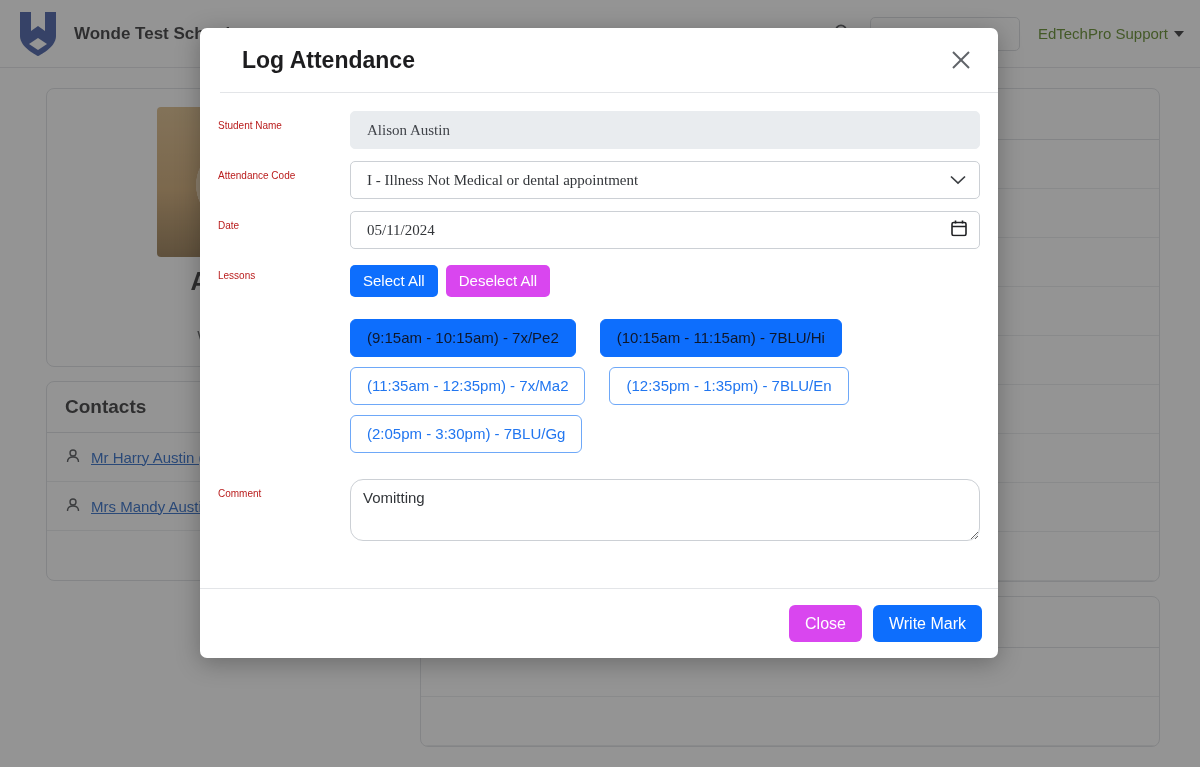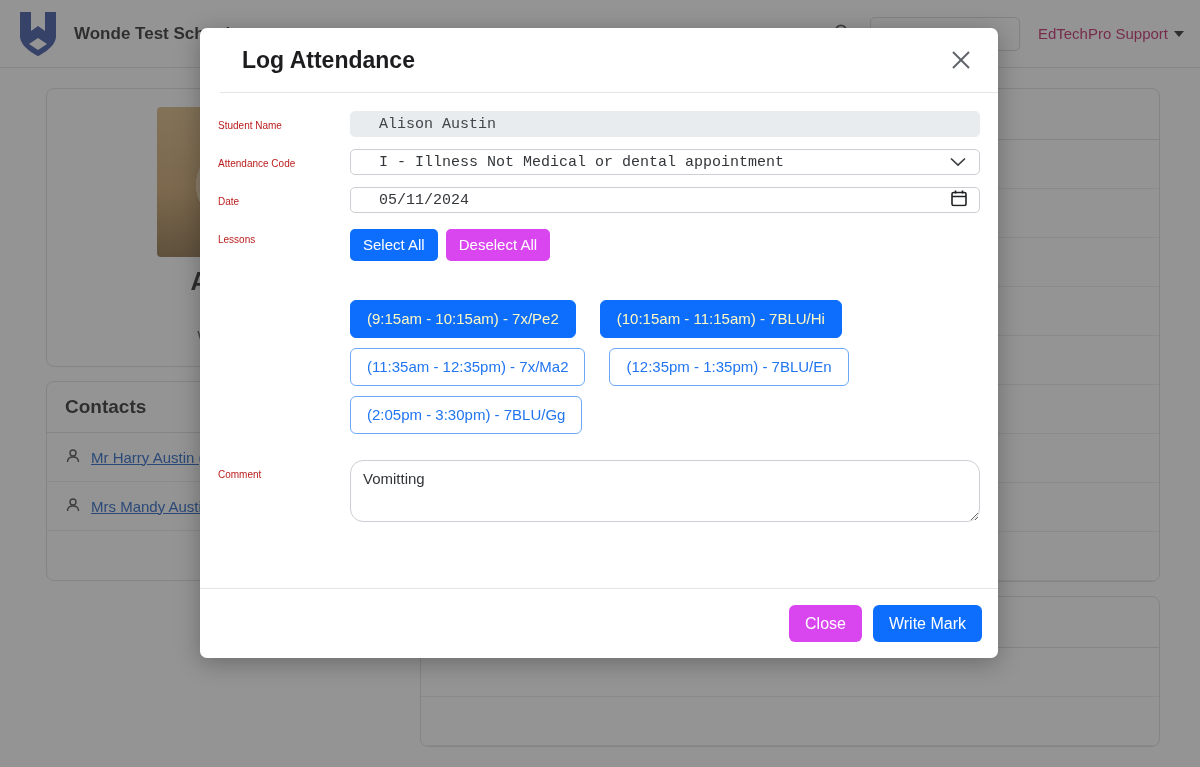--- a/index.html
+++ b/index.html
@@ -24,21 +24,21 @@
   .brand-name { font-size: 17px; font-weight: bold; color: #1d1d1f; white-space: nowrap; }
 
   .topbar-right { margin-left: auto; display: flex; align-items: center; gap: 18px; }
   .search-wrap { position: relative; display: flex; align-items: center; }
   .search-icon-box { position: absolute; left: -36px; top: 50%; transform: translateY(-50%); }
   .search-box {
     width: 150px; height: 34px; border: 1px solid #d6d8db; border-radius: 5px;
     background: #fff;
   }
   .support-menu {
-    font-size: 15px; color: #be185d; display: flex; align-items: center; gap: 6px;
+    font-size: 15px; color: #4d7c0f; display: flex; align-items: center; gap: 6px;
     white-space: nowrap;
   }
   .caret-down {
     width: 0; height: 0; border-left: 5px solid #1d1d1f; border-right: 5px solid #1d1d1f;
     border-top: 6px solid #1d1d1f; border-bottom: 0;
     border-left-color: transparent; border-right-color: transparent;
   }
 
   .page-body { position: absolute; left: 0; top: 68px; right: 0; bottom: 0; background: #ffffff; }
   .grid {
@@ -101,23 +101,23 @@
   .modal-body { flex: 1 1 auto; padding: 18px 16px 6px 18px; }
 
   .frow { display: flex; align-items: flex-start; margin-bottom: 12px; }
   .flabel {
     width: 132px; flex: 0 0 132px; font-size: 10px; color: #b91c1c;
     padding-top: 9px; line-height: 1.2;
   }
   .fctrl { flex: 1 1 auto; padding-right: 2px; }
 
   .inp {
-    width: 100%; height: 26px; border: 1px solid #ccd0d5; border-radius: 5px;
-    background: #fff; font-family: Liberation Mono, monospace; font-size: 15px;
-    color: #33363a; padding: 0 28px; outline: none;
+    width: 100%; height: 38px; border: 1px solid #ccd0d5; border-radius: 5px;
+    background: #fff; font-family: Liberation Serif, serif; font-size: 15px;
+    color: #33363a; padding: 0 16px; outline: none;
   }
   .inp.readonly { background: #e9ecef; border-color: #e9ecef; color: #41444a; }
 
   .select-wrap { position: relative; }
   .select-wrap .chev {
     position: absolute; right: 14px; top: 50%; transform: translateY(-50%);
     pointer-events: none;
   }
   .date-wrap { position: relative; }
   .date-wrap .cal {
@@ -132,21 +132,21 @@
   .btn-primary { background: #0d6efd; color: #fff; }
   .btn-secondary { background: #d946ef; color: #fff; }
 
   .sel-row { display: flex; gap: 8px; padding-top: 4px; }
 
   .lesson-wrap { display: flex; flex-wrap: wrap; gap: 10px 24px; margin-top: 22px; }
   .lesson {
     font-size: 15px; border-radius: 6px; padding: 9px 16px; cursor: pointer;
     white-space: nowrap; line-height: 1.2;
   }
-  .lesson.on { background: #0d6efd; color: #fef9c3; border: 1px solid #0d6efd; margin-top: 17px; }
+  .lesson.on { background: #0d6efd; color: #0f172a; border: 1px solid #0d6efd; }
   .lesson.off { background: #ffffff; color: #2176f0; border: 1px solid #6ea8f8; }
 
   .ta {
     width: 100%; height: 62px; border: 1px solid #ccd0d5; border-radius: 13px;
     font-family: "Liberation Sans", sans-serif; font-size: 15px; color: #33363a;
     padding: 9px 12px; resize: vertical; outline: none; background: #fff;
   }
 
   .modal-foot {
     flex: 0 0 70px; border-top: 1px solid #e3e5e8; display: flex;

